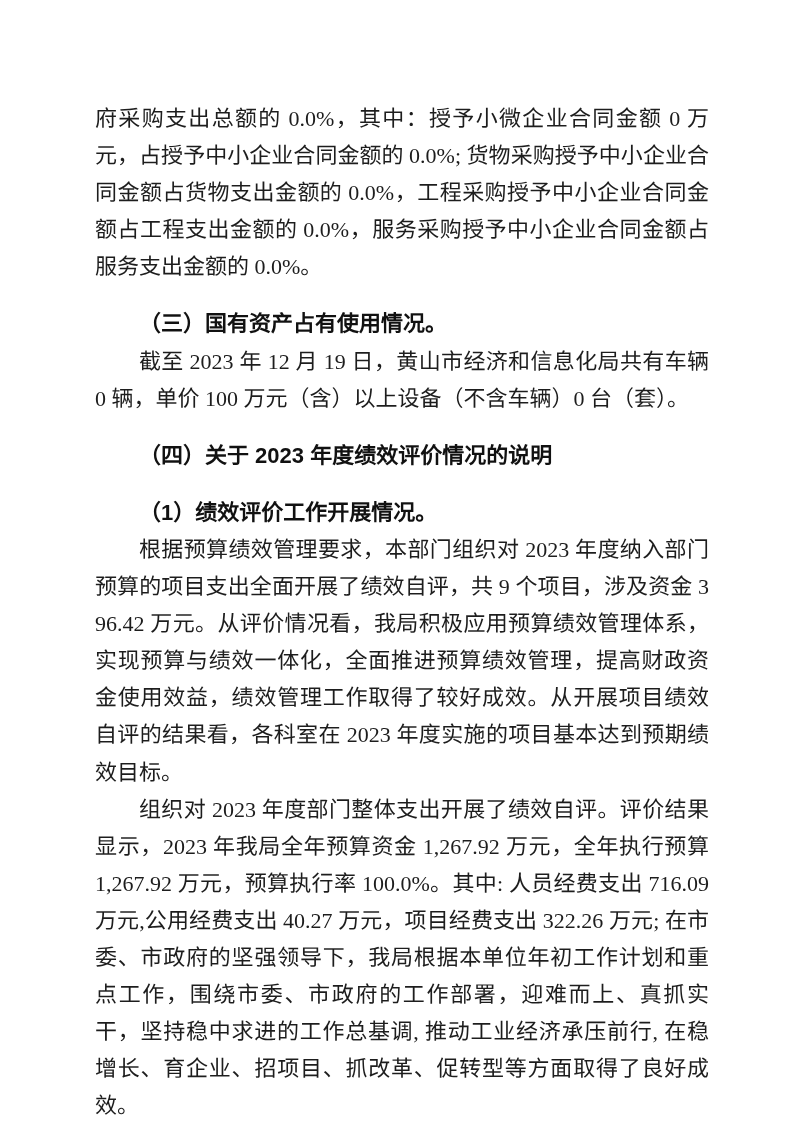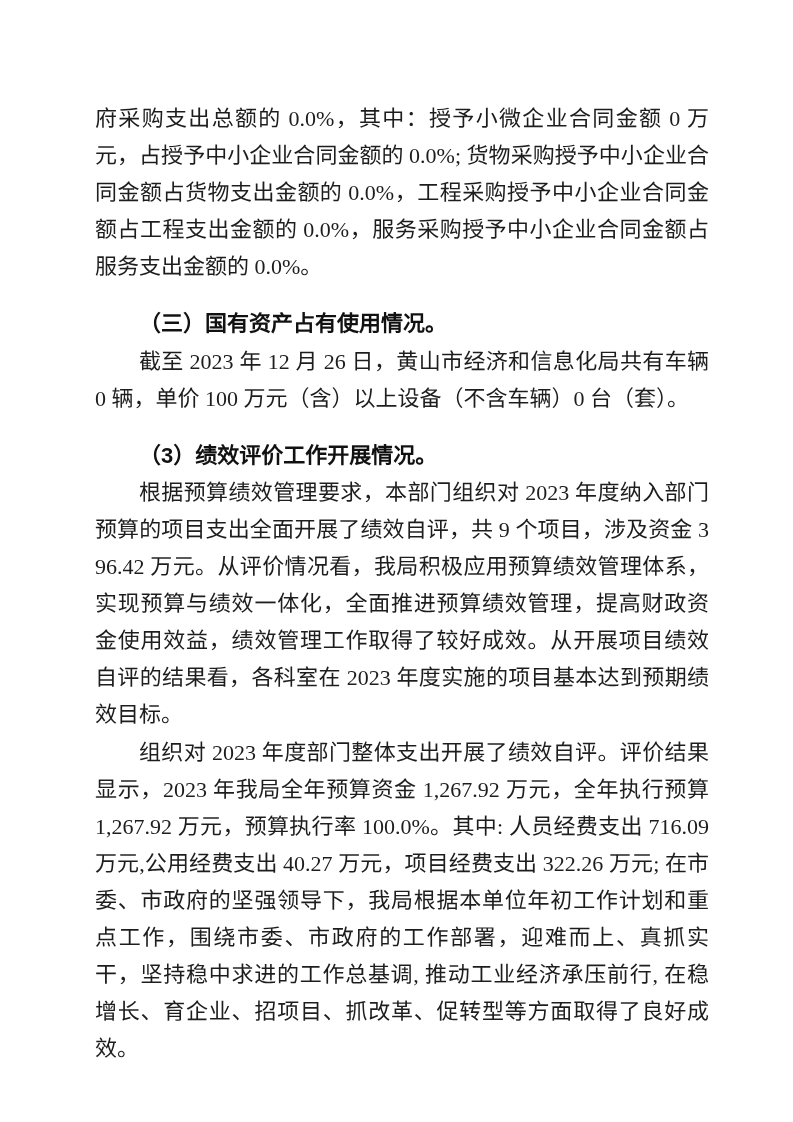--- a/index.html
+++ b/index.html
@@ -38,18 +38,19 @@
     margin-top: 20px;
   }
 </style>
 </head>
 <body>
 
 <div class="page">
   <div class="doc-body">
     <p class="body-para">府采购支出总额的 0.0%，其中：授予小微企业合同金额 0 万元，占授予中小企业合同金额的 0.0%; 货物采购授予中小企业合同金额占货物支出金额的 0.0%，工程采购授予中小企业合同金额占工程支出金额的 0.0%，服务采购授予中小企业合同金额占服务支出金额的 0.0%。</p>
     <p class="heading indent">（三）国有资产占有使用情况。</p>
-    <p class="body-para indent">截至 2023 年 12 月 26 日，黄山市经济和信息化局共有车辆 0 辆，单价 100 万元（含）以上设备（不含车辆）0 台（套）。</p>
-    <p class="heading indent">（3）绩效评价工作开展情况。</p>
+    <p class="body-para indent">截至 2023 年 12 月 19 日，黄山市经济和信息化局共有车辆 0 辆，单价 100 万元（含）以上设备（不含车辆）0 台（套）。</p>
+    <p class="heading indent">（四）关于 2023 年度绩效评价情况的说明</p>
+    <p class="heading indent">（1）绩效评价工作开展情况。</p>
     <p class="body-para indent">根据预算绩效管理要求，本部门组织对 2023 年度纳入部门预算的项目支出全面开展了绩效自评，共 9 个项目，涉及资金 396.42 万元。从评价情况看，我局积极应用预算绩效管理体系，实现预算与绩效一体化，全面推进预算绩效管理，提高财政资金使用效益，绩效管理工作取得了较好成效。从开展项目绩效自评的结果看，各科室在 2023 年度实施的项目基本达到预期绩效目标。</p>
     <p class="body-para indent">组织对 2023 年度部门整体支出开展了绩效自评。评价结果显示，2023 年我局全年预算资金 1,267.92 万元，全年执行预算 1,267.92 万元，预算执行率 100.0%。其中: 人员经费支出 716.09 万元,公用经费支出 40.27 万元，项目经费支出 322.26 万元; 在市委、市政府的坚强领导下，我局根据本单位年初工作计划和重点工作，围绕市委、市政府的工作部署，迎难而上、真抓实干，坚持稳中求进的工作总基调, 推动工业经济承压前行, 在稳增长、育企业、招项目、抓改革、促转型等方面取得了良好成效。</p>
   </div>
 </div>
 
 </body></html>

